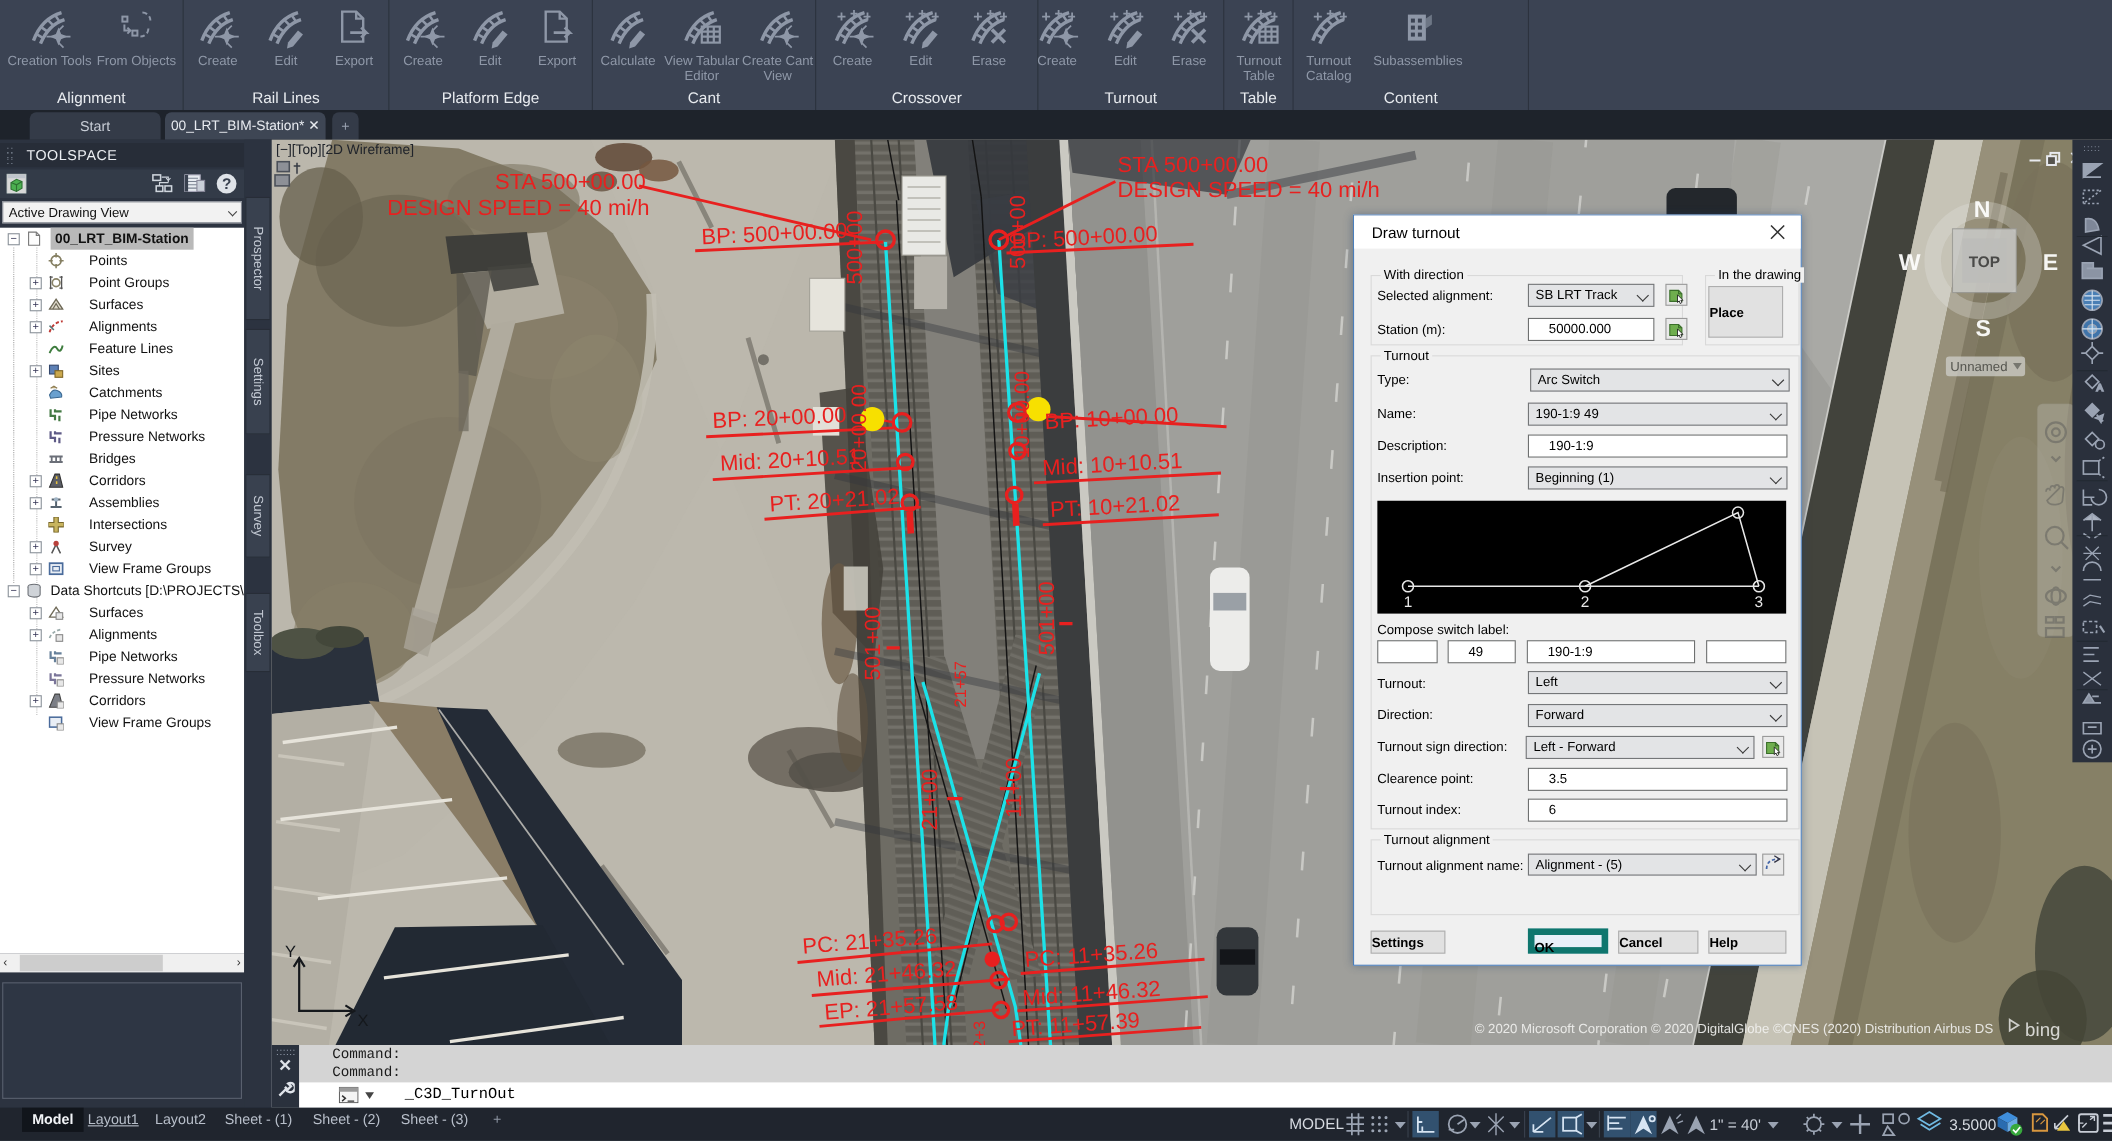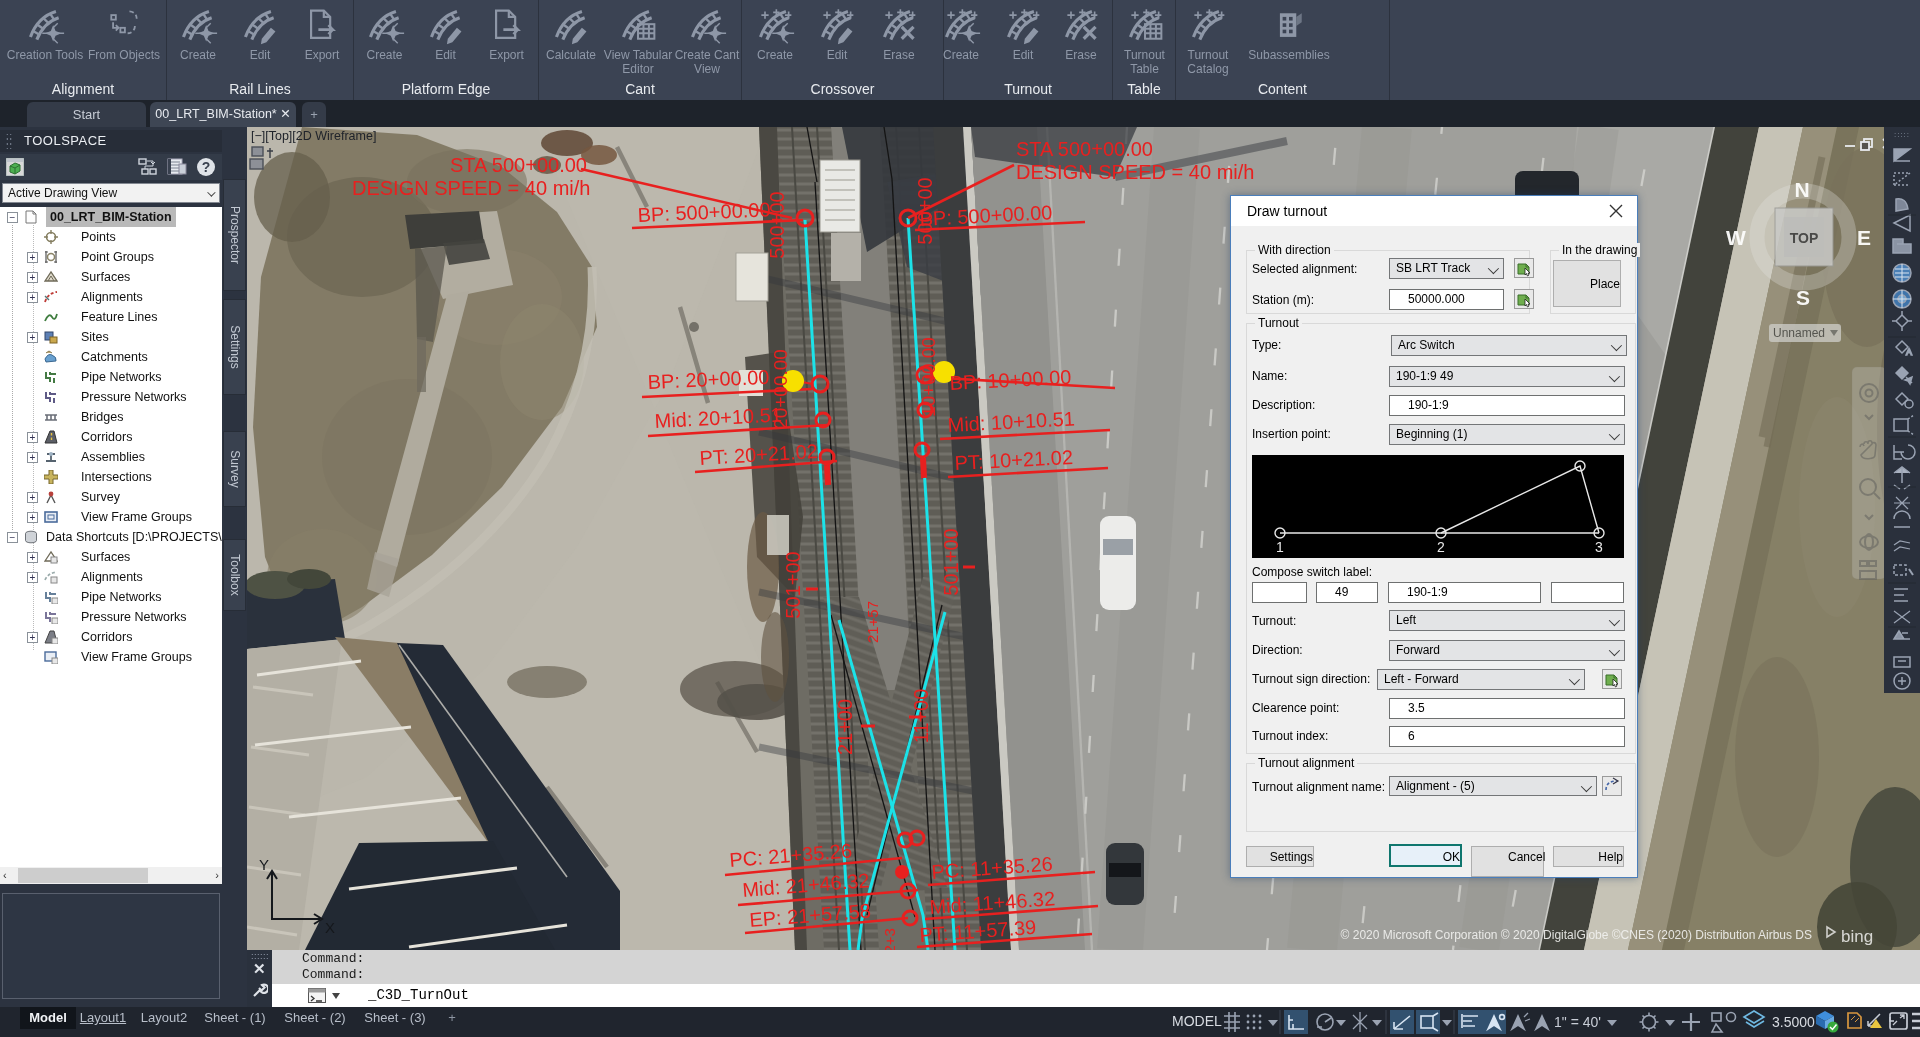--- a/index.html
+++ b/index.html
@@ -64,22 +64,22 @@
   #dlgtitle { position:absolute; left:0; top:0; width:100%; height:30px; background:#ffffff; }
   .grp { position:absolute; border:1px solid #d9d9d9; }
   .grp .glbl { position:absolute; top:-8px; left:8px; background:#f0f0f0; padding:0 3px; white-space:nowrap; }
   .dl { position:absolute; font-size:12px; color:#000; }
   .combo { position:absolute; background:#e3e4e6; border:1px solid #747678; font-size:12px;
     line-height:18px; padding-left:6px; color:#000; }
   .combo:after { content:""; position:absolute; right:7px; top:7px; width:7px; height:7px;
     border-right:1.6px solid #3a3a3a; border-bottom:1.6px solid #3a3a3a; transform:rotate(45deg) translateY(-2px); }
   .tbox { position:absolute; background:#fff; border:1px solid #6e7070; font-size:12px;
     line-height:18px; padding-left:18px; color:#000; }
-  .btn { position:absolute; background:#e1e1e1; border:1px solid #aeaeae; text-align:right;
-    font-size:12px; color:#000; }
+  .btn { position:absolute; background:#e1e1e1; border:1px solid #aeaeae; text-align:left;
+    font-size:12px; color:#000;font-weight:bold; }
   .gbtn { position:absolute; width:20px; height:20px; background:#e9e9e9; border:1px solid #9a9a9a; }
 </style>
 </head>
 <body>
 <div id="app">
   <svg width="0" height="0" style="position:absolute">
     <defs>
       <g id="ic-track" fill="none" stroke="#8e97a7" stroke-width="2.6">
         <path d="M6 34 Q14 12 34 6" stroke-width="3.4"></path>
         <path d="M13 37 Q21 18 37 13" stroke-width="3.4"></path>
@@ -923,37 +923,37 @@
     <div class="dl" style="left:21px;top:369px;">Compose switch label:</div>
     <div class="tbox" style="left:21px;top:386px;width:55px;height:21px;"></div>
     <div class="tbox" style="left:85px;top:386px;width:62px;height:21px;">49</div>
     <div class="tbox" style="left:157px;top:386px;width:153px;height:21px;">190-1:9</div>
     <div class="tbox" style="left:320px;top:386px;width:73px;height:21px;"></div>
     <div class="dl" style="left:21px;top:418px;">Turnout:</div>
     <div class="combo" style="left:158px;top:414px;width:236px;height:21px;">Left</div>
     <div class="dl" style="left:21px;top:447px;">Direction:</div>
     <div class="combo" style="left:158px;top:444px;width:236px;height:21px;">Forward</div>
     <div class="dl" style="left:21px;top:476px;">Turnout sign direction:</div>
-    <div class="combo" style="left:146px;top:473px;width:208px;height:21px;">Left - Forward</div>
+    <div class="combo" style="left:156px;top:473px;width:208px;height:21px;">Left - Forward</div>
     <div class="gbtn" style="left:371px;top:473px;"><svg width="18" height="18" viewBox="0 0 18 18">
           <path d="M3,5 h8 l3 3 v7 h-11 z" fill="#6fae4e" stroke="#3a6e2a"></path>
           <path d="M11,5 v3 h3" fill="none" stroke="#3a6e2a"></path>
           <path d="M10,9 l5 5 -2 0 1 2 -1.5 1 -1 -2.5 -1.5 1.5 z" fill="#fff" stroke="#222" stroke-width="0.8"></path>
         </svg></div>
     <div class="dl" style="left:21px;top:505px;">Clearence point:</div>
     <div class="tbox" style="left:158px;top:502px;width:236px;height:21px;">3.5</div>
     <div class="dl" style="left:21px;top:533px;">Turnout index:</div>
     <div class="tbox" style="left:158px;top:530px;width:236px;height:21px;">6</div>
     <div class="grp" style="left:15px;top:567px;width:390px;height:69px;">
         <span class="glbl">Turnout alignment</span>
       </div>
     <div class="dl" style="left:21px;top:584px;">Turnout alignment name:</div>
     <div class="combo" style="left:158px;top:580px;width:208px;height:20px;">Alignment - (5)</div>
     <div class="gbtn" style="left:371px;top:580px;"><svg width="18" height="18" viewBox="0 0 18 18">
           <path d="M3,13 Q3,4 14,4" fill="none" stroke="#4466a8" stroke-width="1.6" stroke-dasharray="3 2"></path>
           <path d="M10,1 l5 3 -5 3" fill="none" stroke="#334" stroke-width="1.2"></path>
         </svg></div>
     <div class="btn" style="left:15px;top:650px;width:68px;height:21px;line-height:21px;">Settings</div>
-    <div class="btn" style="left:158px;top:648px;width:73px;height:23px;line-height:23px;border:2px solid #0f766e;background:#e7f0f9;">OK</div>
-    <div class="btn" style="left:240px;top:650px;width:73px;height:31px;line-height:21px;padding-left:36px;">Cancel</div>
+    <div class="btn" style="left:158px;top:648px;width:73px;height:23px;line-height:23px;border:6px solid #0f766e;background:#e7f0f9;">OK</div>
+    <div class="btn" style="left:240px;top:650px;width:73px;height:21px;line-height:21px;">Cancel</div>
     <div class="btn" style="left:322px;top:650px;width:71px;height:21px;line-height:21px;">Help</div>
   </div>
 </div>
 
 </body></html>

